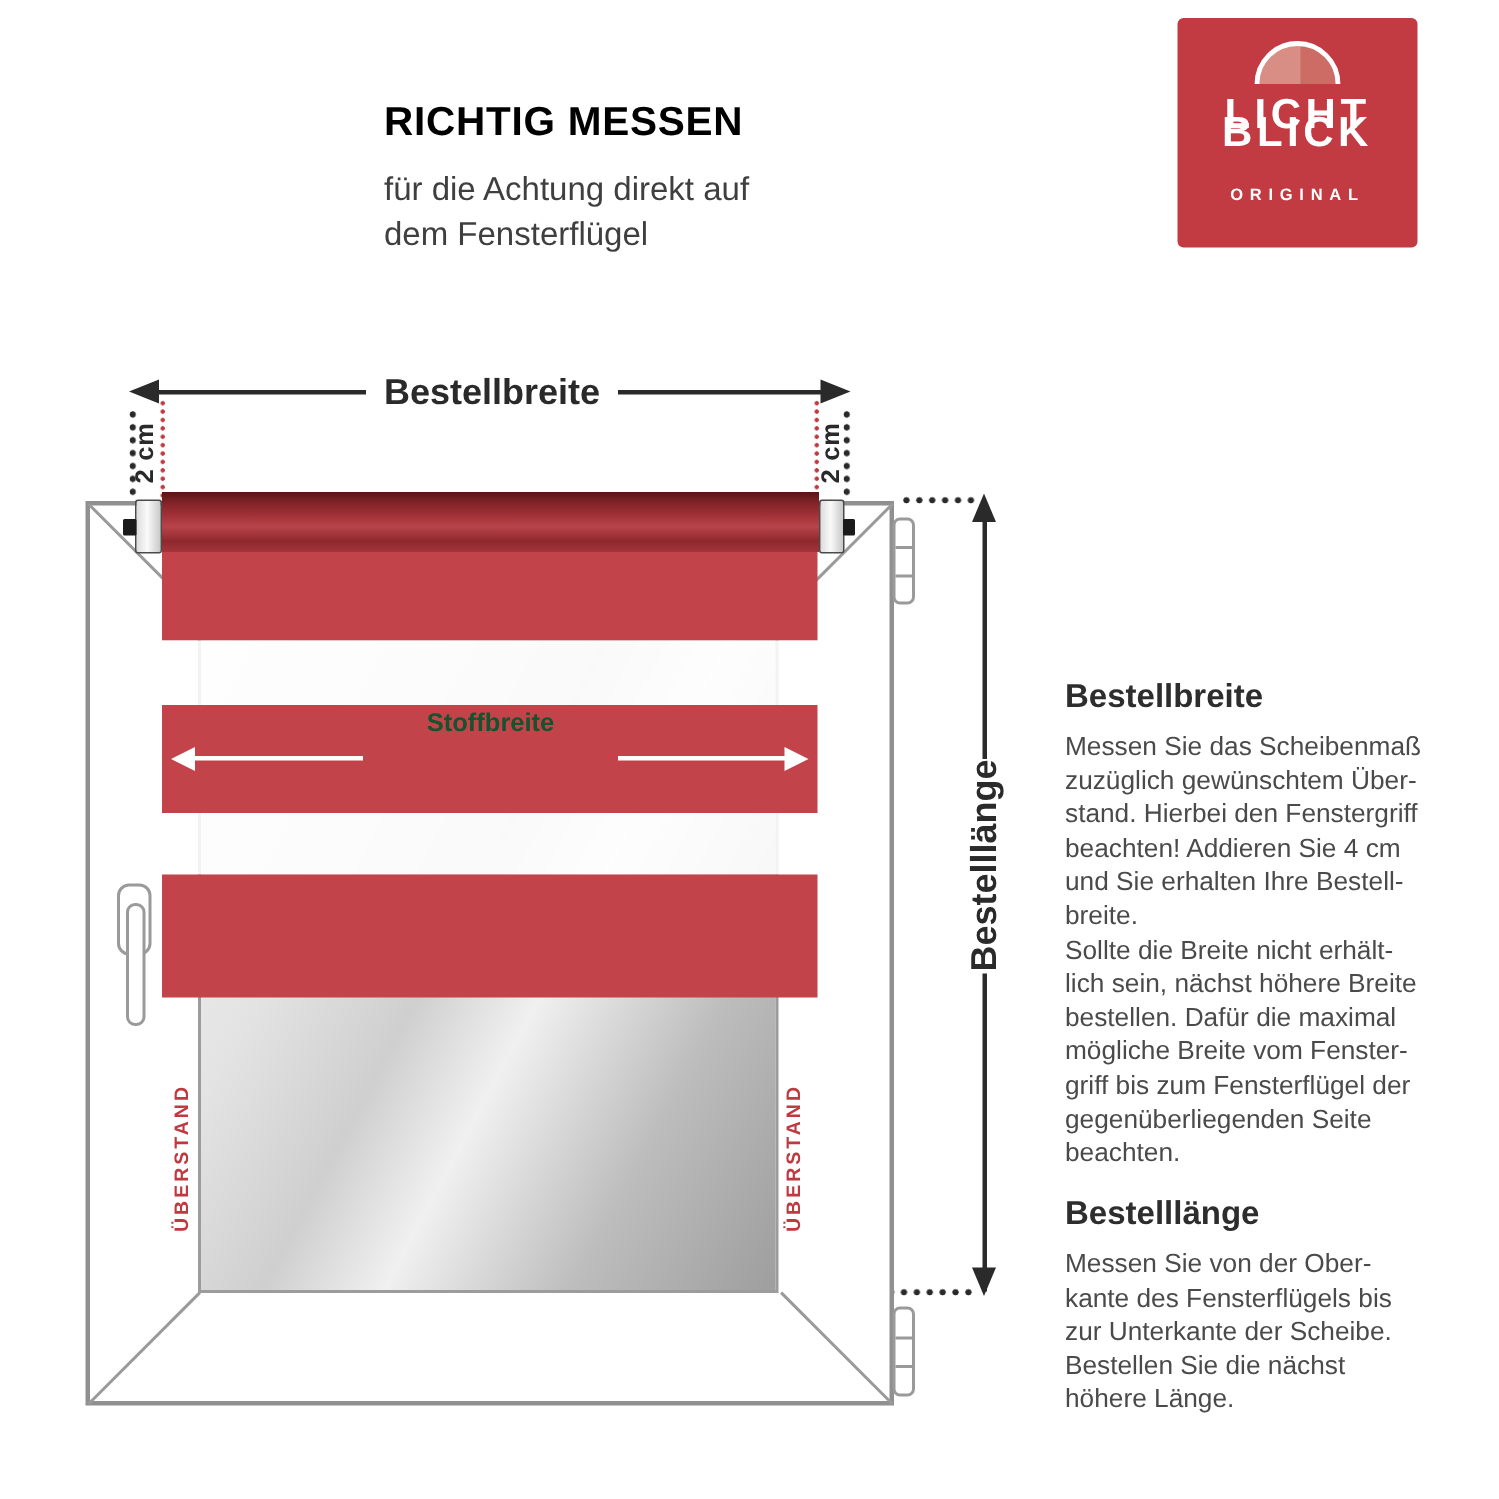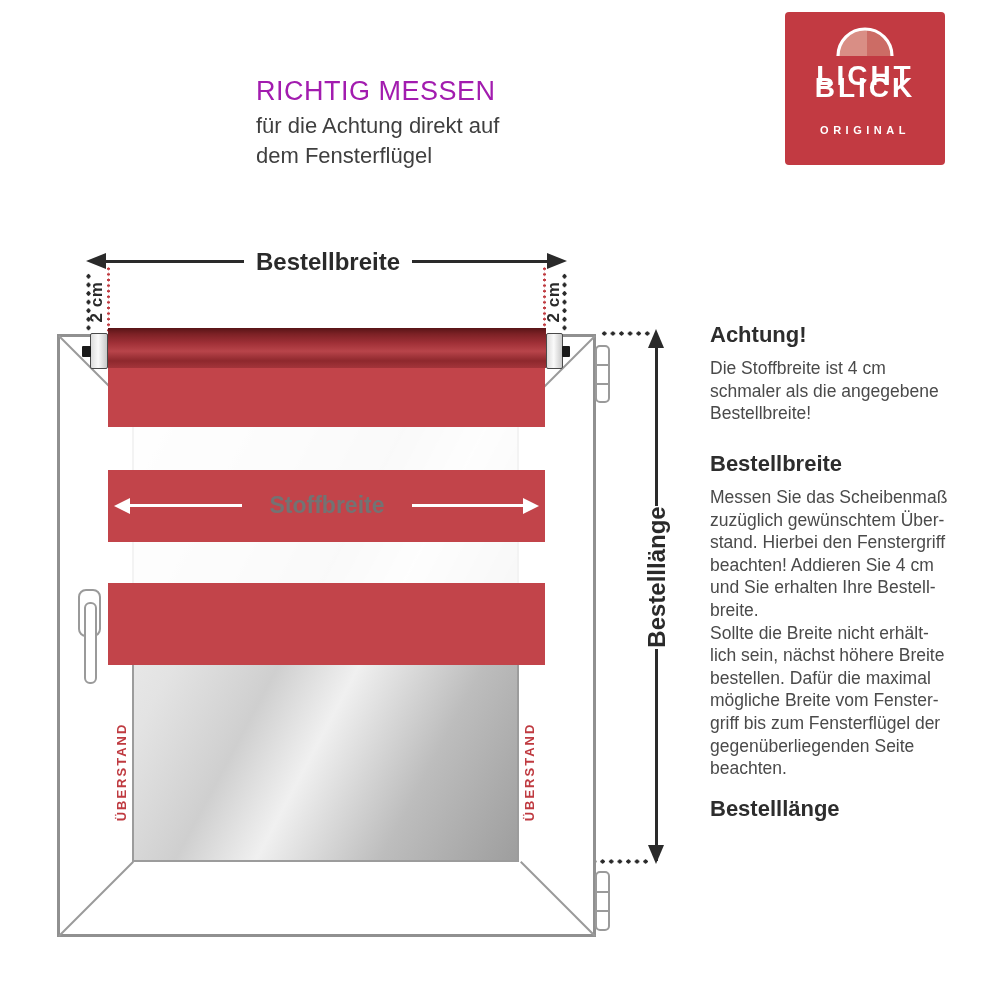--- a/index.html
+++ b/index.html
@@ -5,21 +5,21 @@
   html,body{margin:0;padding:0;background:#fff;}
   #canvas{position:relative;width:999px;height:999px;background:#fff;overflow:hidden;
           font-family:"Liberation Sans",sans-serif;}
   #canvas *{box-sizing:border-box;}
   .abs{position:absolute;}
 
   
   .badge{left:57px;top:60px;width:178px;height:43px;background:#1d1d1b;color:#fff;
          display:flex;align-items:center;justify-content:center;font-size:27px;font-weight:bold;
          letter-spacing:1px;}
-  .title{left:256px;top:66px;font-size:27px;font-weight:normal;color:#a21caf;letter-spacing:.5px;margin-top:10px;}
+  .title{left:256px;top:66px;font-size:27px;font-weight:bold;color:#000000;letter-spacing:.5px;}
   .subtitle{left:256px;top:111px;font-size:22px;line-height:30px;color:#3f3f3f;white-space:pre-line;}
 
   
   .logo{left:785px;top:12px;width:160px;height:153px;background:#c23a42;border-radius:4px;}
   .logo-dome{position:absolute;left:50%;top:13px;transform:translateX(-50%);}
   .logo-l1{position:absolute;left:0;top:48px;width:100%;text-align:center;color:#fff;
            font-size:28px;font-weight:bold;letter-spacing:3px;}
   .logo-l2{position:absolute;left:0;top:60px;width:100%;text-align:center;color:#fff;
            font-size:28px;font-weight:bold;letter-spacing:3px;}
   .logo-tag{position:absolute;left:0;top:112px;width:100%;text-align:center;color:#fff;
@@ -62,21 +62,21 @@
   .red{background:#c2444a;}
   .sheer{background:rgba(255,255,255,0.88);}
   .tube{left:108px;top:328px;width:438px;height:40px;z-index:3;
         background:linear-gradient(180deg,#581417 0%,#7c2125 15%,#a03037 38%,#b8444a 58%,#8e282d 82%,#a3343a 100%);}
   .cap{top:333px;width:18px;height:36px;border:1.5px solid #4a4a4a;border-radius:2px;z-index:3;
        background:linear-gradient(90deg,#dcdcdc 0%,#fafafa 45%,#c8c8c8 100%);}
   .pin{top:346px;height:11px;background:#1a1a1a;border-radius:1px;z-index:3;}
 
   
   .sb-line{top:504px;height:3px;background:#fff;z-index:4;}
-  .sb-label{left:247px;top:492px;width:160px;text-align:center;color:#737373;font-size:23px;
+  .sb-label{left:247px;top:472px;width:160px;text-align:center;color:#14532d;font-size:17px;
             font-weight:bold;z-index:4;}
   .sb-arrow-left{left:114px;top:498px;border-top:8px solid transparent;border-bottom:8px solid transparent;
                  border-right:16px solid #fff;z-index:4;}
   .sb-arrow-right{left:523px;top:498px;border-top:8px solid transparent;border-bottom:8px solid transparent;
                   border-left:16px solid #fff;z-index:4;}
 
   
   .ueb-label{font-size:13px;font-weight:bold;letter-spacing:2px;color:#bf3a40;z-index:5;}
 
   
@@ -168,39 +168,38 @@
   <div class="abs rot ueb-label" style="left:528.5px;top:772px;">ÜBERSTAND</div>
 
   <div class="abs dots-h-black" style="left:600px;top:331px;width:52px;"></div>
   <div class="abs dots-h-black" style="left:521px;top:859px;width:130px;"></div>
   <div class="abs bl-line" style="top:336px;height:170px;"></div>
   <div class="abs bl-line" style="top:649px;height:212px;"></div>
   <div class="abs arrow bl-arrow-up"></div>
   <div class="abs arrow bl-arrow-down"></div>
   <div class="abs rot bl-label" style="left:657px;top:577px;">Bestelllänge</div>
 
-  <div class="abs info-sec" style="top:322px;">
-    <h3 class="info-head">Achtung!</h3>
-    <p class="info-body">Die Stoffbreite ist 4 cm
-schmaler als die angegebene
-Bestellbreite!</p>
-  </div>
   <div class="abs info-sec" style="top:451px;">
     <h3 class="info-head">Bestellbreite</h3>
     <p class="info-body">Messen Sie das Scheibenmaß
 zuzüglich gewünschtem Über-
 stand. Hierbei den Fenstergriff
 beachten! Addieren Sie 4 cm
 und Sie erhalten Ihre Bestell-
 breite.
 Sollte die Breite nicht erhält-
 lich sein, nächst höhere Breite
 bestellen. Dafür die maximal
 mögliche Breite vom Fenster-
 griff bis zum Fensterflügel der
 gegenüberliegenden Seite
 beachten.</p>
   </div>
   <div class="abs info-sec" style="top:796px;">
     <h3 class="info-head">Bestelllänge</h3>
+    <p class="info-body">Messen Sie von der Ober-
+kante des Fensterflügels bis
+zur Unterkante der Scheibe.
+Bestellen Sie die nächst
+höhere Länge.</p>
   </div>
 
 </div>
 
 </body></html>

